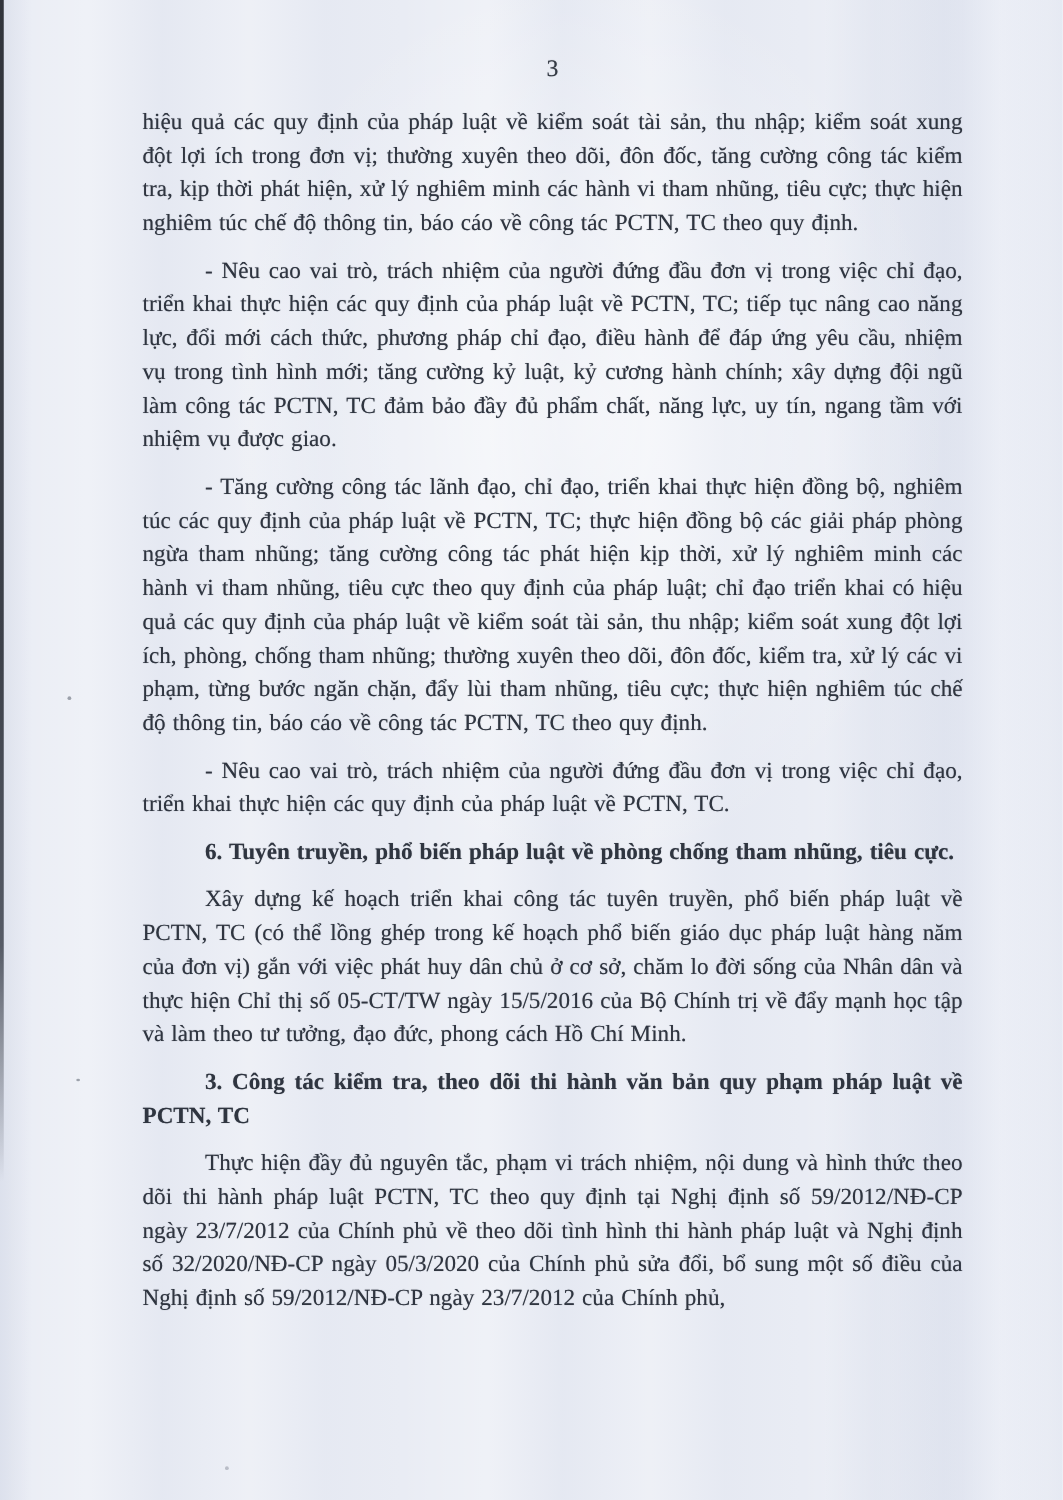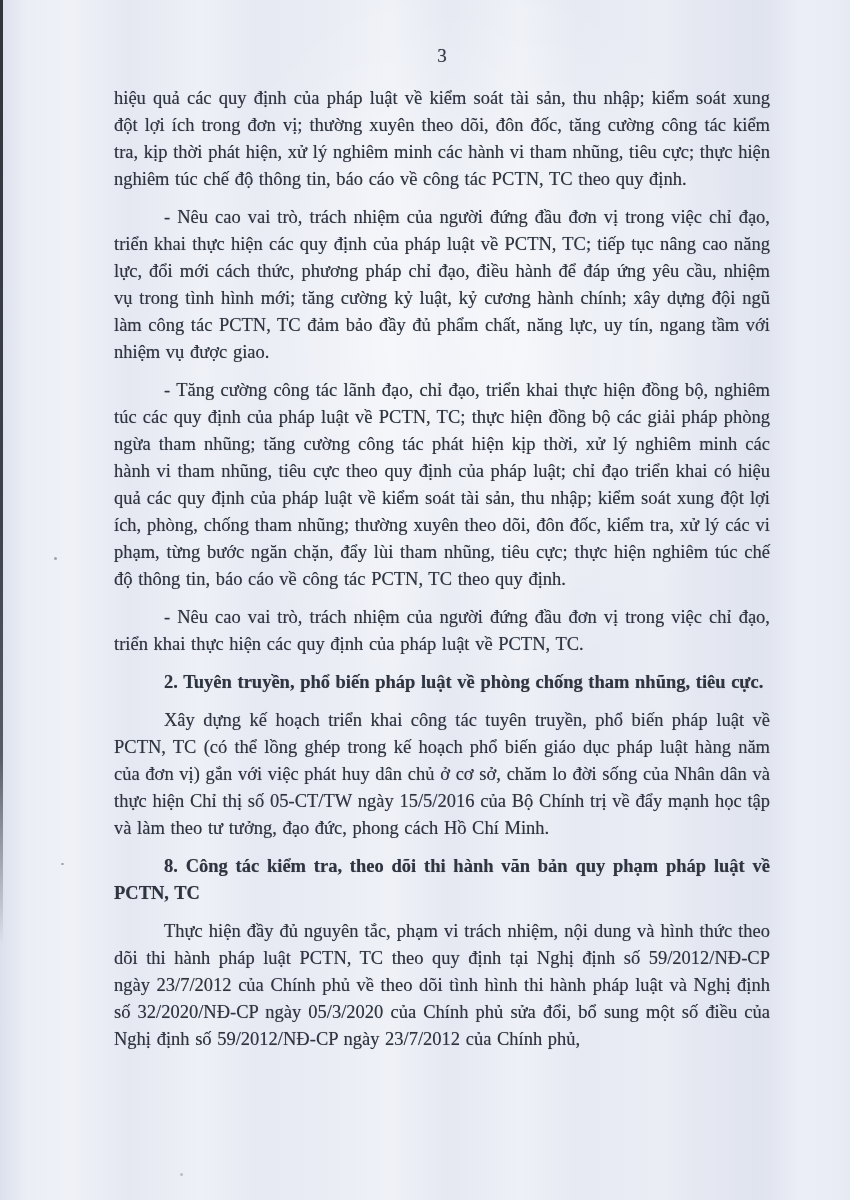--- a/index.html
+++ b/index.html
@@ -78,22 +78,22 @@
 <div class="page">
   <div class="scan-edge"></div>
 
   <div class="page-number">3</div>
 
   <div class="content">
     <p class="para noindent">hiệu quả các quy định của pháp luật về kiểm soát tài sản, thu nhập; kiểm soát xung đột lợi ích trong đơn vị; thường xuyên theo dõi, đôn đốc, tăng cường công tác kiểm tra, kịp thời phát hiện, xử lý nghiêm minh các hành vi tham nhũng, tiêu cực; thực hiện nghiêm túc chế độ thông tin, báo cáo về công tác PCTN, TC theo quy định.</p>
     <p class="para">- Nêu cao vai trò, trách nhiệm của người đứng đầu đơn vị trong việc chỉ đạo, triển khai thực hiện các quy định của pháp luật về PCTN, TC; tiếp tục nâng cao năng lực, đổi mới cách thức, phương pháp chỉ đạo, điều hành để đáp ứng yêu cầu, nhiệm vụ trong tình hình mới; tăng cường kỷ luật, kỷ cương hành chính; xây dựng đội ngũ làm công tác PCTN, TC đảm bảo đầy đủ phẩm chất, năng lực, uy tín, ngang tầm với nhiệm vụ được giao.</p>
     <p class="para">- Tăng cường công tác lãnh đạo, chỉ đạo, triển khai thực hiện đồng bộ, nghiêm túc các quy định của pháp luật về PCTN, TC; thực hiện đồng bộ các giải pháp phòng ngừa tham nhũng; tăng cường công tác phát hiện kịp thời, xử lý nghiêm minh các hành vi tham nhũng, tiêu cực theo quy định của pháp luật; chỉ đạo triển khai có hiệu quả các quy định của pháp luật về kiểm soát tài sản, thu nhập; kiểm soát xung đột lợi ích, phòng, chống tham nhũng; thường xuyên theo dõi, đôn đốc, kiểm tra, xử lý các vi phạm, từng bước ngăn chặn, đẩy lùi tham nhũng, tiêu cực; thực hiện nghiêm túc chế độ thông tin, báo cáo về công tác PCTN, TC theo quy định.</p>
     <p class="para">- Nêu cao vai trò, trách nhiệm của người đứng đầu đơn vị trong việc chỉ đạo, triển khai thực hiện các quy định của pháp luật về PCTN, TC.</p>
-    <p class="para heading">2. Tuyên truyền, phổ biến pháp luật về phòng chống tham nhũng, tiêu cực.</p>
+    <p class="para heading">6. Tuyên truyền, phổ biến pháp luật về phòng chống tham nhũng, tiêu cực.</p>
     <p class="para">Xây dựng kế hoạch triển khai công tác tuyên truyền, phổ biến pháp luật về PCTN, TC (có thể lồng ghép trong kế hoạch phổ biến giáo dục pháp luật hàng năm của đơn vị) gắn với việc phát huy dân chủ ở cơ sở, chăm lo đời sống của Nhân dân và thực hiện Chỉ thị số 05-CT/TW ngày 15/5/2016 của Bộ Chính trị về đẩy mạnh học tập và làm theo tư tưởng, đạo đức, phong cách Hồ Chí Minh.</p>
-    <p class="para heading">8. Công tác kiểm tra, theo dõi thi hành văn bản quy phạm pháp luật về PCTN, TC</p>
+    <p class="para heading">3. Công tác kiểm tra, theo dõi thi hành văn bản quy phạm pháp luật về PCTN, TC</p>
     <p class="para">Thực hiện đầy đủ nguyên tắc, phạm vi trách nhiệm, nội dung và hình thức theo dõi thi hành pháp luật PCTN, TC theo quy định tại Nghị định số 59/2012/NĐ-CP ngày 23/7/2012 của Chính phủ về theo dõi tình hình thi hành pháp luật và Nghị định số 32/2020/NĐ-CP ngày 05/3/2020 của Chính phủ sửa đổi, bổ sung một số điều của Nghị định số 59/2012/NĐ-CP ngày 23/7/2012 của Chính phủ,</p>
   </div>
 
   <div class="speck s1"></div>
   <div class="speck s2"></div>
   <div class="speck s3"></div>
 </div>
 
 </body></html>

